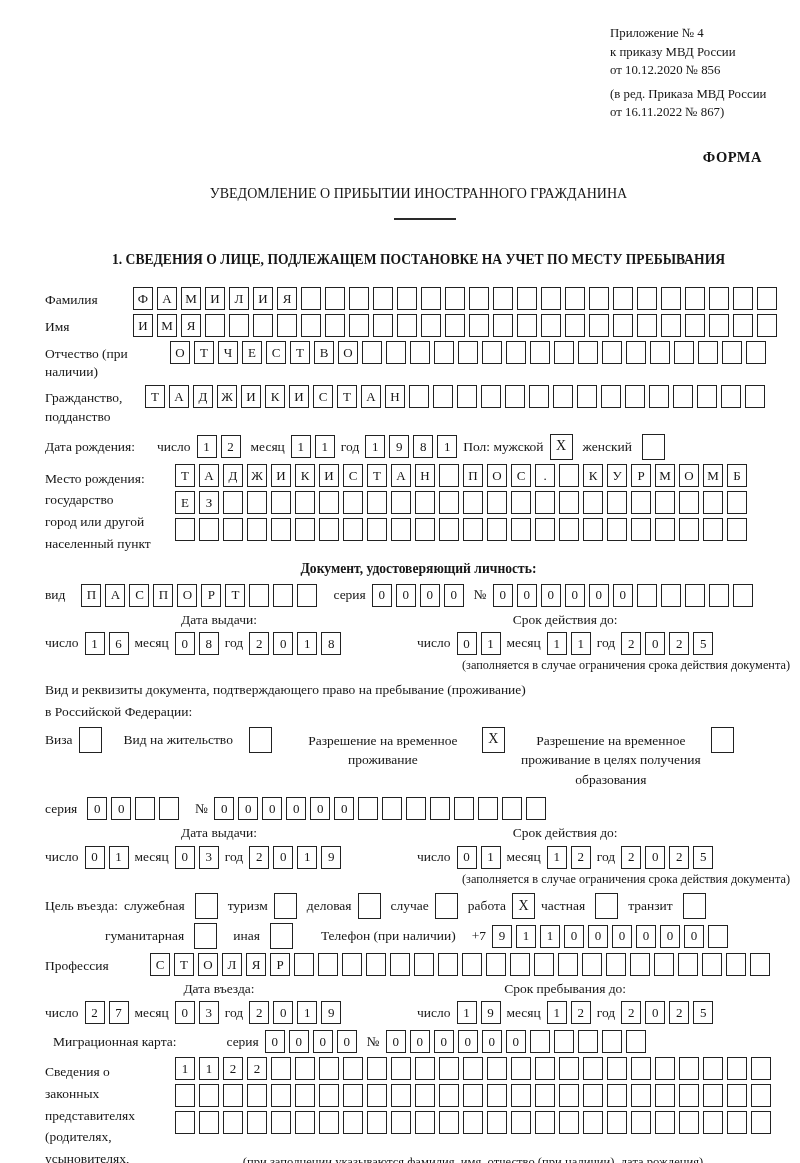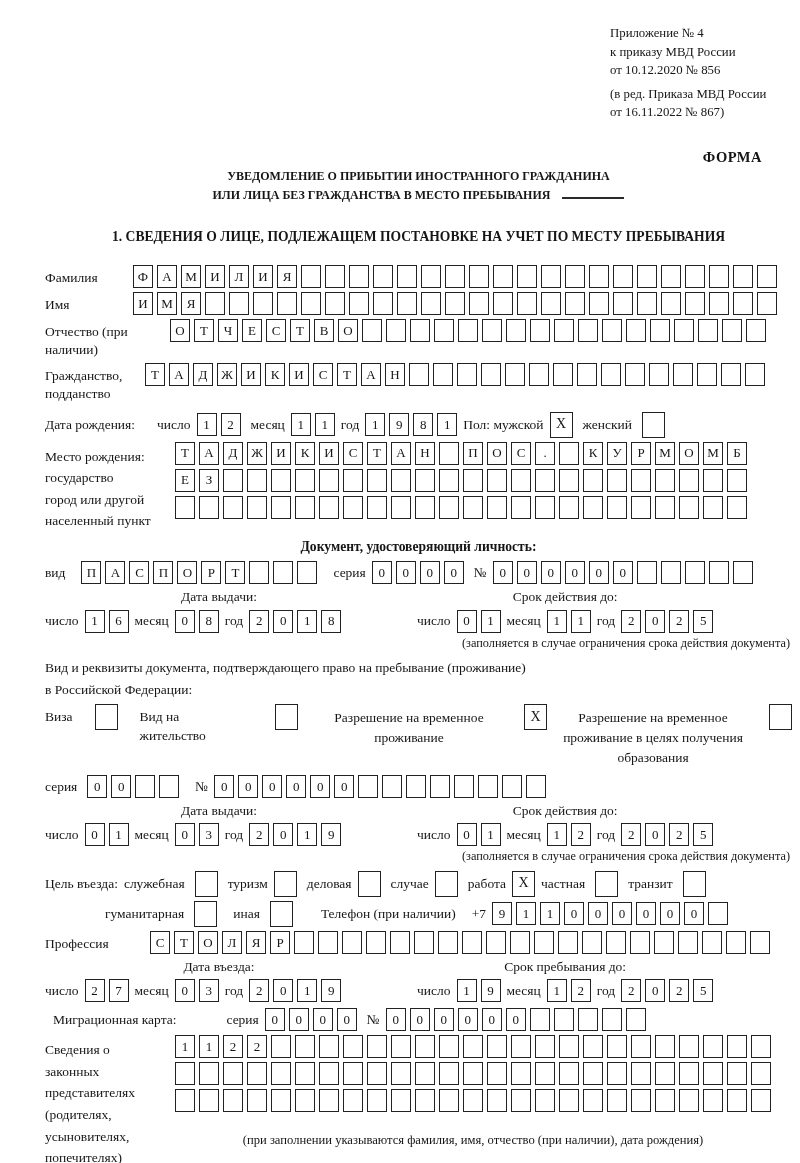--- a/index.html
+++ b/index.html
@@ -10,21 +10,21 @@
     font-family:"Liberation Serif","DejaVu Serif",serif;
     font-size:13.5px; line-height:1.35;
   }
   .page { padding:24px 8px 10px 45px; width:800px; height:1163px; }
 
   
   .hdr { margin-left:565px; white-space:pre-line; font-size:12.8px; line-height:1.45; }
   .hdr2 { margin-top:5px; }
   .forma { text-align:right; padding-right:30px; font-weight:bold; font-size:14.5px; margin-top:26px; letter-spacing:.5px; }
 
-  .title { text-align:center; font-weight:bold; font-size:12px; line-height:1.55; }
+  .title { text-align:center; font-weight:normal; font-size:14px; line-height:1.55; margin-top:16px; }
   .blank-line { display:inline-block; width:62px; border-bottom:2px solid #2a2a2a; height:12px; margin-left:12px; }
 
   .sec-head { text-align:center; font-weight:bold; font-size:13.6px; margin-top:24px; margin-bottom:18px; }
 
   
   .cells { display:inline-flex; gap:4px; vertical-align:middle; flex:0 0 auto; }
   .cell {
     flex:0 0 auto; width:20px; height:23px; border:1.6px solid #222;
     display:inline-flex; align-items:center; justify-content:center;
     font-size:13px; background:#fff;
@@ -49,21 +49,21 @@
   .dcol { display:flex; flex-direction:column; }
   .dcol-l { width:348px; }
   .dcol-r { margin-left:24px; }
   .dhead { text-align:center; margin-bottom:3px; }
   .dtokens { display:flex; align-items:center; gap:6px; }
   .note { text-align:right; font-size:12.3px; margin:1px 2px 6px 0; }
 
   .para { margin:6px 0 4px 0; line-height:1.6; }
 
   .permits { display:flex; align-items:flex-start; margin:2px 0 8px 0; }
-  .permit { display:flex; align-items:flex-start;gap:16px; }
+  .permit { display:flex; align-items:flex-start; }
   .permit .plab { padding-top:4px; }
   .pcenter { text-align:center; line-height:1.45; }
   .pw170 { width:178px; } .pw180 { width:180px; }
 
   .rep-note { font-size:12.6px; text-align:center; padding-left:140px; margin-top:16px; }
 </style>
 </head>
 <body>
 
 <div class="page">
@@ -71,21 +71,21 @@
   <div class="hdr">Приложение № 4
 к приказу МВД России
 от 10.12.2020 № 856</div>
   <div class="hdr hdr2">(в ред. Приказа МВД России
 от 16.11.2022 № 867)</div>
   <div class="forma">ФОРМА</div>
 
   <div class="title">
     <div>УВЕДОМЛЕНИЕ О ПРИБЫТИИ ИНОСТРАННОГО ГРАЖДАНИНА</div>
     <div>
-      <span>ИЛИ ЛИЦА БЕЗ ГРАЖДАНСТВА В МЕСТО ПРЕБЫВАНИЯ</span><span class="blank-line"></span>
+      <span class="blank-line"></span>
     </div>
   </div>
 
   <div class="sec-head">1. СВЕДЕНИЯ О ЛИЦЕ, ПОДЛЕЖАЩЕМ ПОСТАНОВКЕ НА УЧЕТ ПО МЕСТУ ПРЕБЫВАНИЯ</div>
 
   <div class="frow">
     <div class="lab w88">Фамилия</div>
     <div class="cells">
         <span class="cell">Ф</span>
         <span class="cell">А</span>

